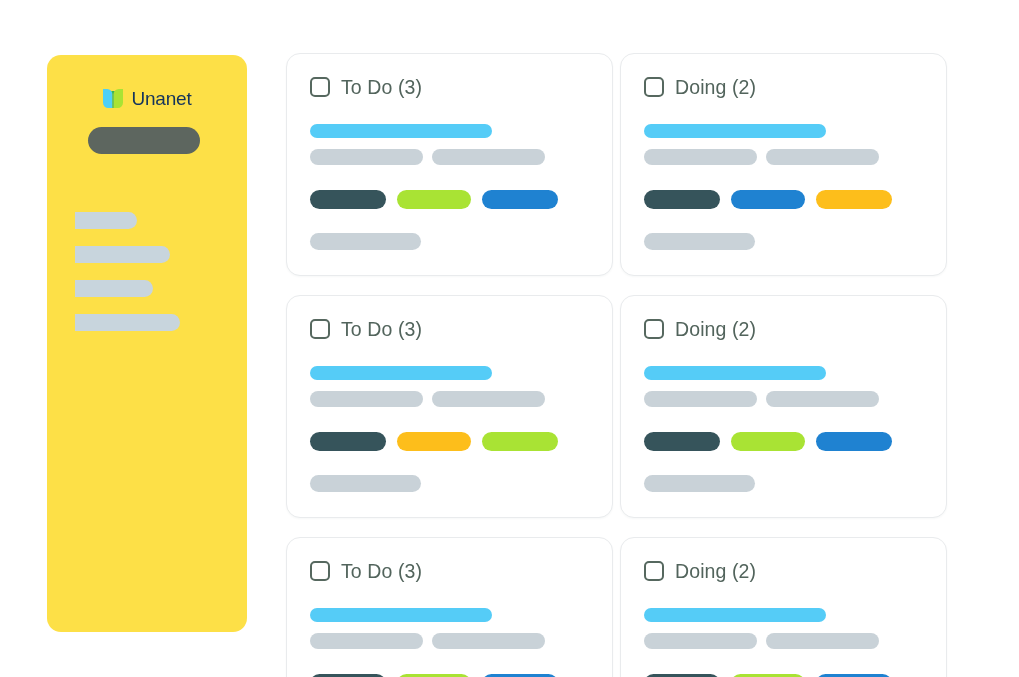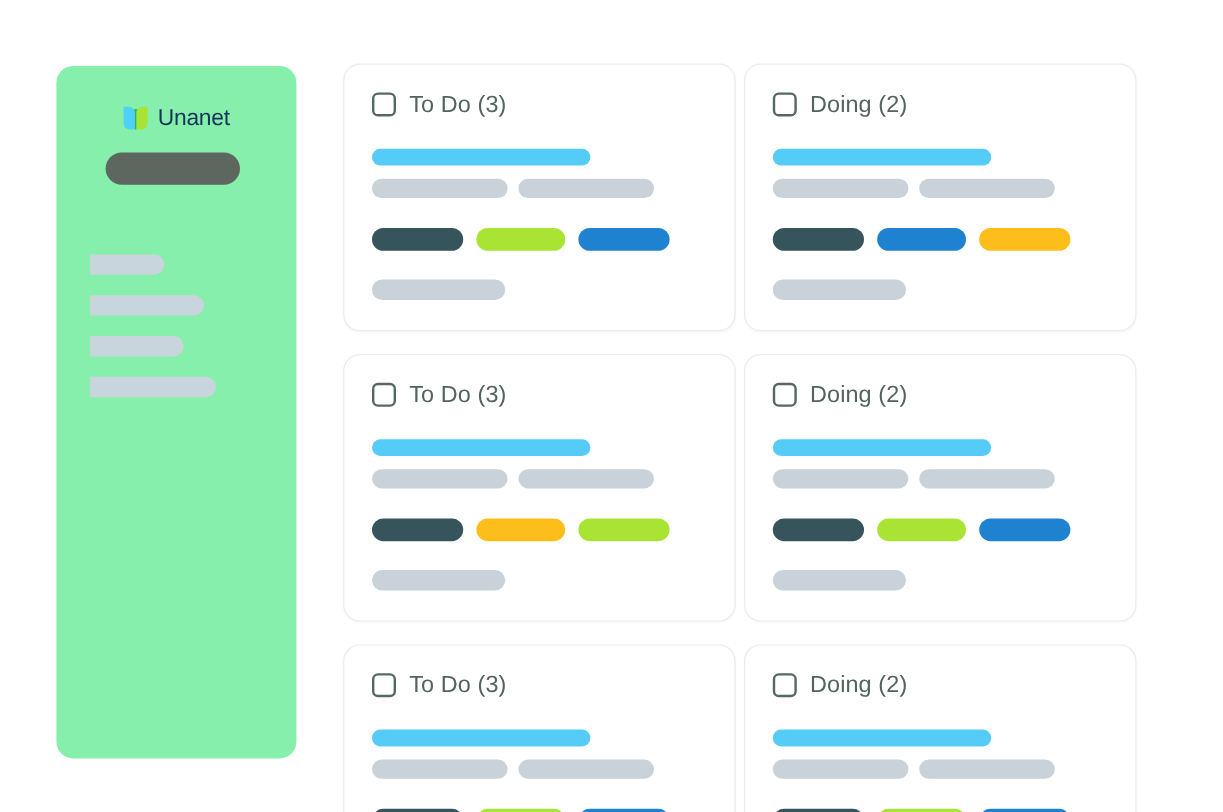--- a/index.html
+++ b/index.html
@@ -9,21 +9,21 @@
     font-family:"Liberation Sans",sans-serif;
     overflow:hidden;
     position:relative;
   }
   #root{position:relative;width:1019px;height:677px;}
 
   
   .sidebar{
     position:absolute;left:47px;top:55px;
     width:200px;height:577px;
-    background:#86efac;
+    background:#fde047;
     border-radius:14px;
   }
   .logo-wrap{
     position:absolute;left:0;top:33px;width:200px;
     display:flex;align-items:center;justify-content:center;gap:7px;
   }
   .logo-mark{position:relative;width:22px;height:21px;flex:none;}
   .logo-text{
     font-family:"Liberation Sans",sans-serif;
     font-size:19px;letter-spacing:-0.2px;

